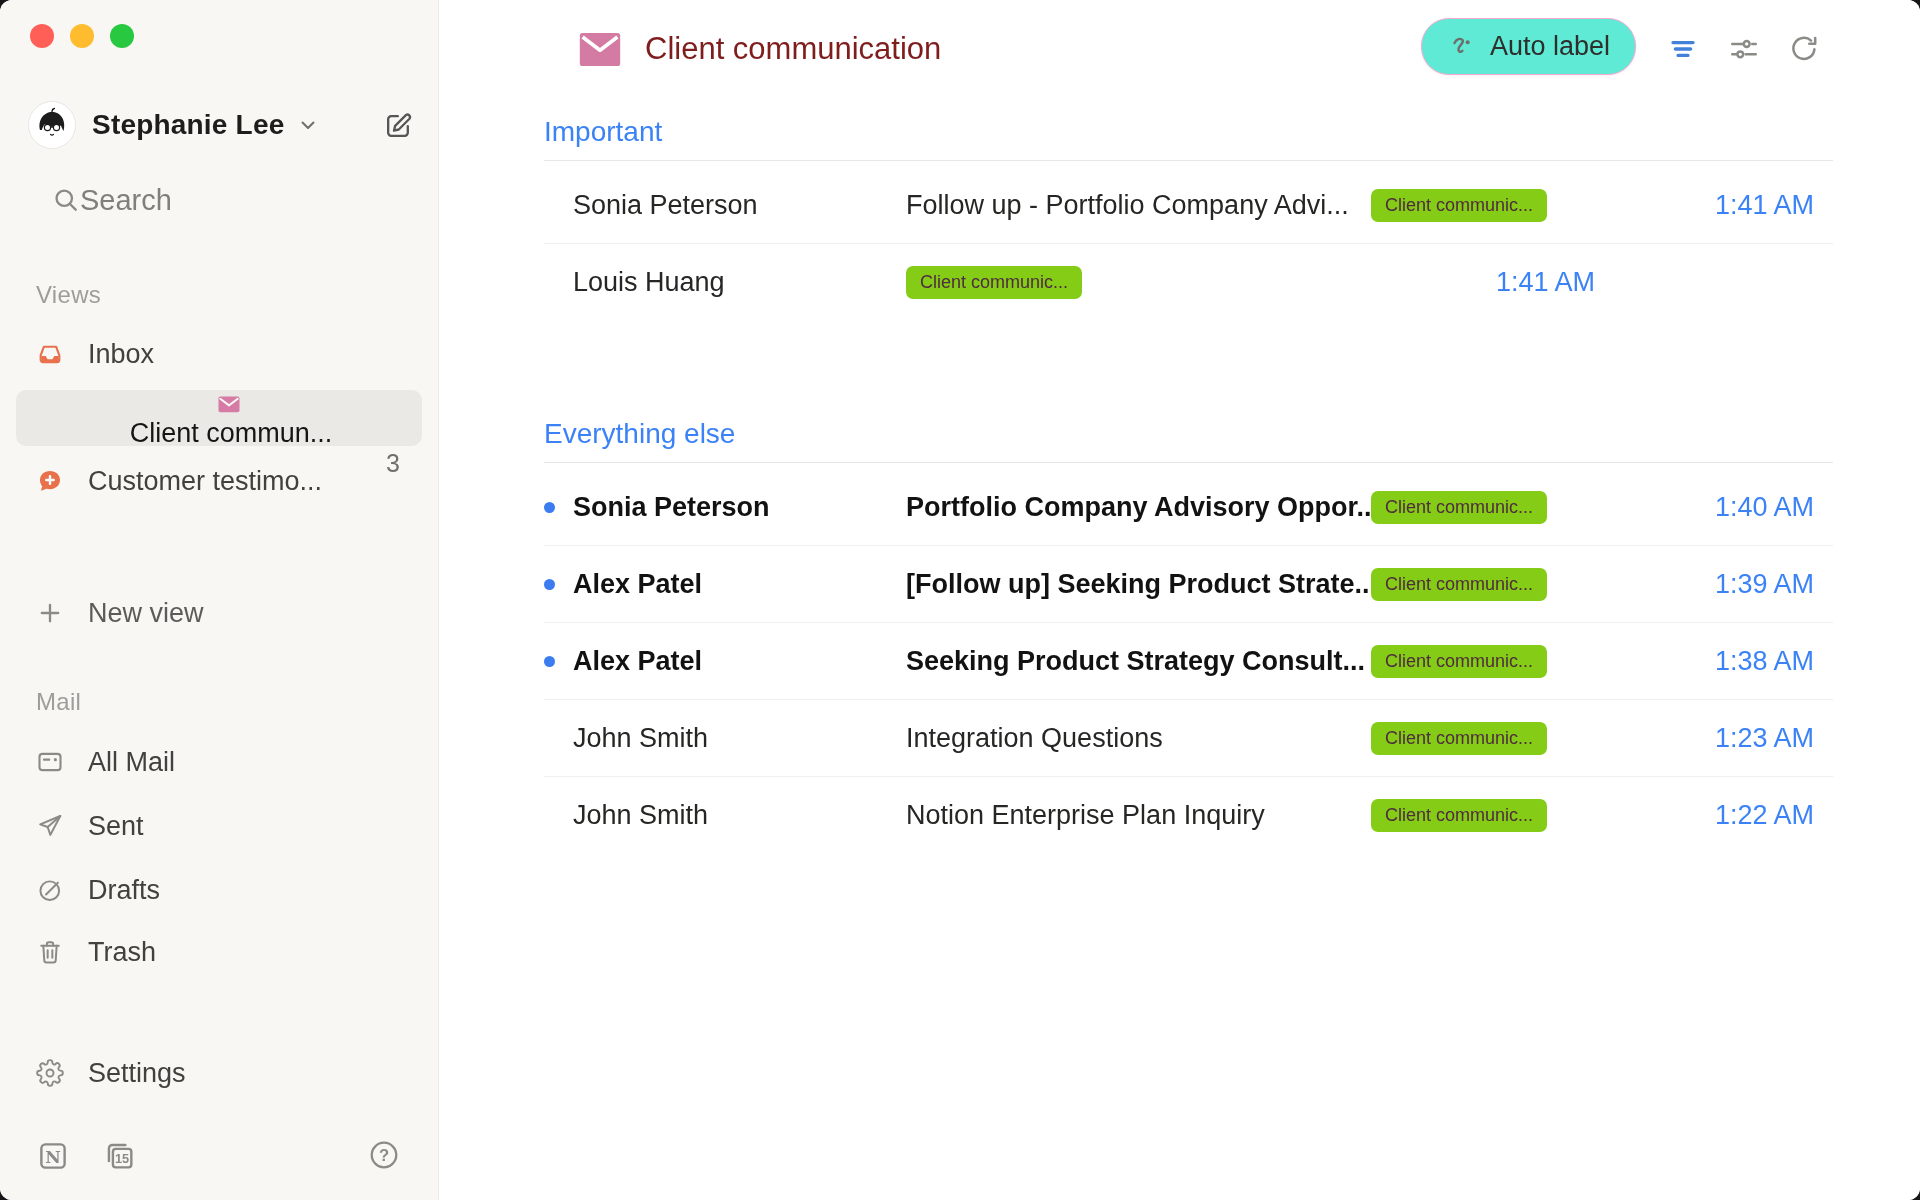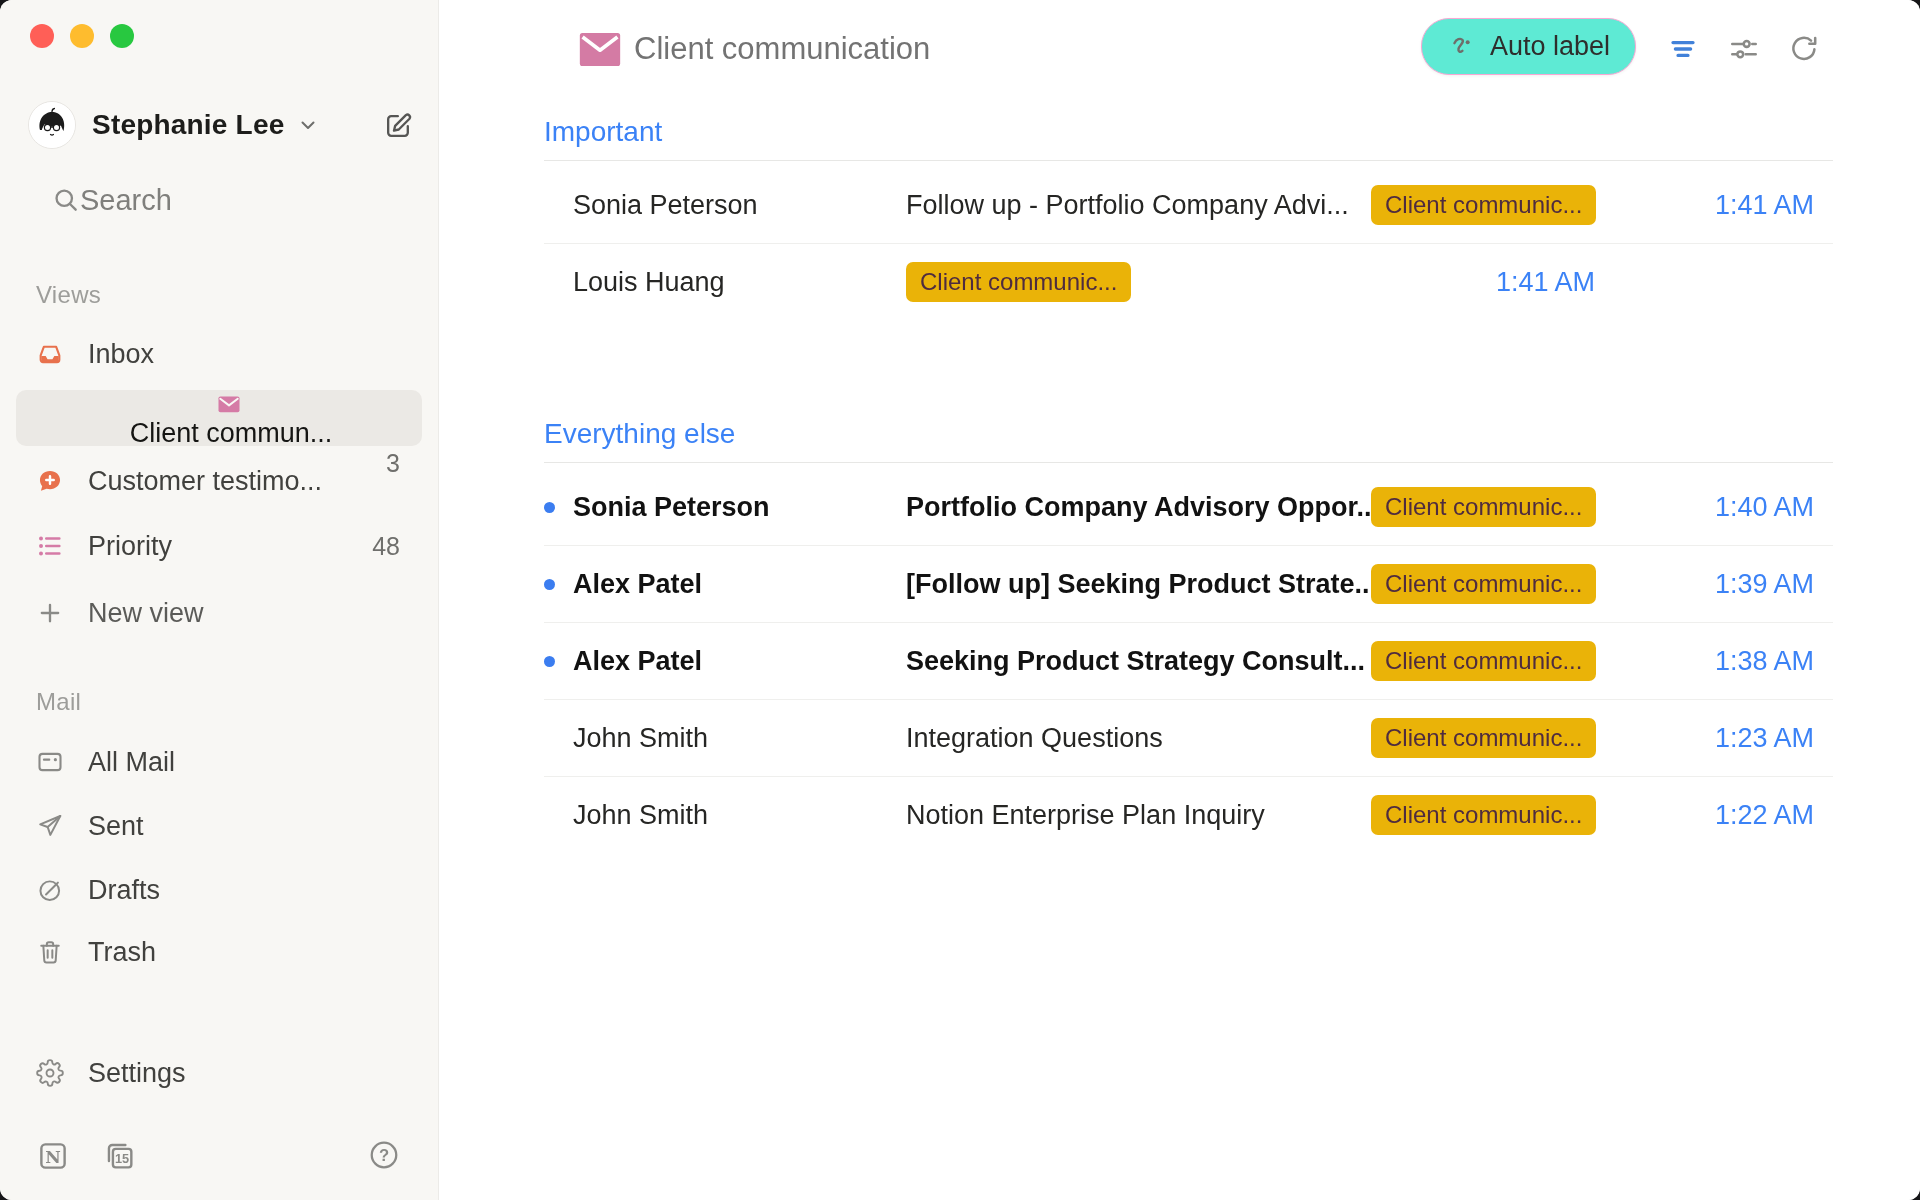--- a/index.html
+++ b/index.html
@@ -21,40 +21,40 @@
   .side-item .lbl{margin-left:24px;white-space:nowrap;}
   .side-item .count{margin-left:auto;margin-right:22px;font-size:25px;color:#6f6f6c;}
   .side-item.selected{background:#ebe9e5;color:#151513;font-weight:500;flex-direction:column;}
   .foot-ic{position:absolute;top:1139px;display:flex;cursor:pointer;}
 
   
   .main{position:absolute;left:439px;top:0;right:0;bottom:0;background:#ffffff;}
   .m-header{position:absolute;left:0;right:0;top:0;height:98px;}
   .title-group{position:absolute;left:139px;top:0;height:98px;display:flex;align-items:center;}
   .title-ic{width:44px;height:36px;display:flex;}
-  .page-title{margin-left:12px;font-size:31px;font-weight:500;color:#737373;}
+  .page-title{margin-left:23px;font-size:31px;font-weight:500;color:#7f1d1d;}
   .auto-label{position:absolute;right:284px;top:18px;height:55px;border:1px solid #f9a8d4;border-radius:28px;background:#5eead4;
     box-shadow:0 1px 3px rgba(0,0,0,.06);display:flex;align-items:center;gap:12px;padding:0 25px;cursor:pointer;}
   .auto-label .al-txt{font-size:27px;font-weight:500;color:#2e2e2c;}
   .hdr-icon{position:absolute;top:33px;width:32px;height:32px;display:flex;cursor:pointer;}
   .hdr-icon.filter{right:221px;}
   .hdr-icon.sliders{right:160px;}
   .hdr-icon.refresh{right:100px;}
 
   .content{position:absolute;left:105px;right:87px;top:98px;bottom:0;}
   .section-title{padding:18px 0 12px;font-size:28px;color:#3b82f6;border-bottom:1px solid #e7e7e5;}
   .rows{padding-top:6px;}
   .sec-2{margin-top:80px;}
   .row{height:76px;display:grid;grid-template-columns:29px 333px 465px 243px 1fr;align-items:center;cursor:pointer;}
   .row.bordered{border-bottom:1px solid #efefed;}
   .dot{width:11px;height:11px;border-radius:50%;background:#3b7df0;justify-self:start;visibility:hidden;}
   .row.unread .dot{visibility:visible;}
   .sender,.subject{font-size:27px;color:#262624;white-space:nowrap;overflow:hidden;}
   .row.unread .sender,.row.unread .subject{font-weight:700;color:#121212;}
-  .badge{justify-self:start;background:#eab308;color:#4f2c3f;font-size:24px;font-weight:500;padding:6px 14px;border-radius:7px;white-space:nowrap;}
+  .badge{justify-self:start;background:#84cc16;color:#4f2c3f;font-size:18px;font-weight:500;padding:6px 14px;border-radius:7px;white-space:nowrap;}
   .time{justify-self:end;padding-right:19px;font-size:27px;color:#3b82f6;white-space:nowrap;}
 </style>
 </head>
 <body>
 
 <div class="window">
 
   <div class="sidebar">
 
     <div class="traffic">
@@ -123,36 +123,20 @@
     <div class="side-item" style="top:453px">
       <span class="ic">
         <svg viewBox="0 0 24 24" width="28" height="28">
           <path d="M12 3.4c4.9 0 8.6 3.4 8.6 7.8S16.9 19 12 19c-1 0-2-.14-2.9-.4L4.2 20.4l1.1-4c-1.2-1.4-1.9-3.1-1.9-5.2 0-4.4 3.7-7.8 8.6-7.8z" fill="#e8714c"></path>
           <path d="M12 8v6.4M8.8 11.2h6.4" stroke="#ffffff" stroke-width="2.1" stroke-linecap="round"></path>
         </svg>
       </span>
       <span class="lbl">Customer testimo...</span>
     </div>
 
-    <div class="side-item" style="top:518px">
-      <span class="ic">
-        <svg viewBox="0 0 24 24" width="28" height="28">
-          <g stroke="#d57ba6" stroke-width="2.2" stroke-linecap="round">
-              <path d="M8.8 5.5H20M8.8 12H20M8.8 18.5H20"></path>
-            </g>
-          <g fill="#d57ba6">
-              <circle cx="4.3" cy="5.5" r="1.7"></circle>
-              <circle cx="4.3" cy="12" r="1.7"></circle>
-              <circle cx="4.3" cy="18.5" r="1.7"></circle>
-            </g>
-        </svg>
-      </span>
-      <span class="lbl">Priority</span>
-      <span class="count">48</span>
-    </div>
 
     <div class="side-item" style="top:585px;color:#5b5b58">
       <span class="ic">
         <svg viewBox="0 0 24 24" width="28" height="28" fill="none" stroke="#8a8a87" stroke-width="2" stroke-linecap="round">
             <path d="M12 5v14M5 12h14"></path>
           </svg>
       </span>
       <span class="lbl">New view</span>
     </div>
 

